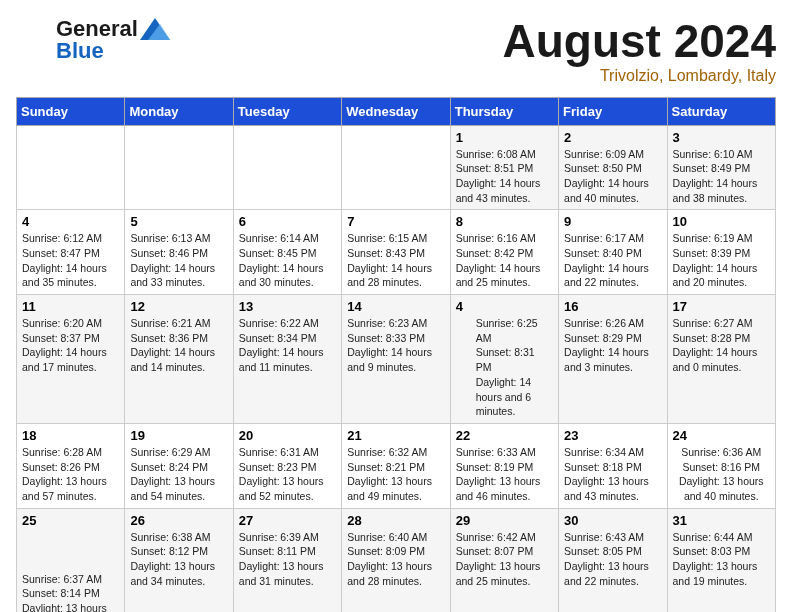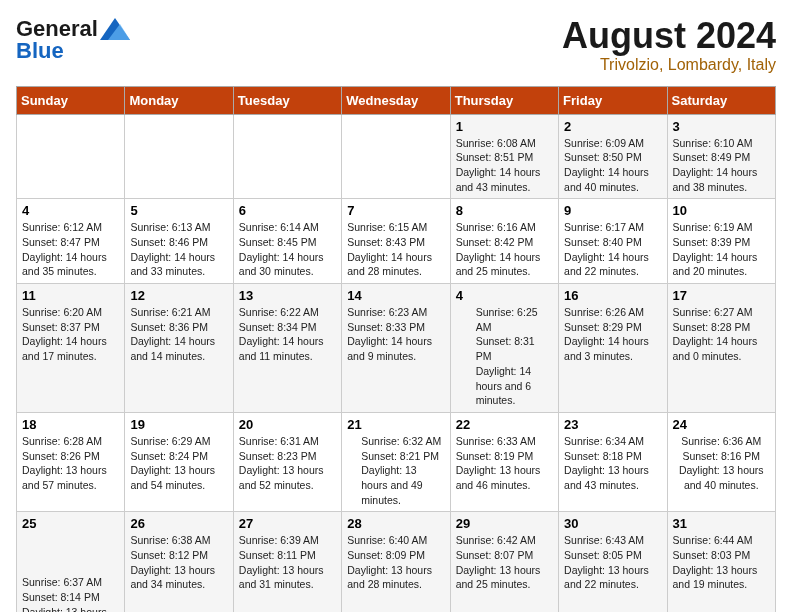--- a/index.html
+++ b/index.html
@@ -8,46 +8,47 @@
       background: #fff;
       width: 792px;
       min-height: 612px;
       padding: 16px;
     }
     .header-area {
       display: flex;
       justify-content: space-between;
       align-items: flex-start;
       margin-bottom: 12px;
+      margin-left: 40px;
     }
     .logo {
       display: flex;
       flex-direction: column;
       align-items: flex-start;
     }
     .title-area {
       text-align: right;
     }
     .main-title {
-      font-size: 36px;
+      font-size: 46px;
       font-weight: bold;
       color: #1a1a1a;
       line-height: 1.1;
     }
     .subtitle {
       font-size: 16px;
       color: #a16207;
     }
     .calendar {
       width: 100%;
       border-collapse: collapse;
       font-size: 11px;
     }
     .calendar th {
-      background: #c2410c;
+      background: #1d4ed8;
       color: #fff;
       padding: 6px 4px;
       text-align: left;
       font-size: 13px;
       font-weight: bold;
       border: 1px solid #aaa;
     }
     .calendar td {
       border: 1px solid #ccc;
       vertical-align: top;
@@ -241,21 +242,21 @@
 Daylight: 13 hours and 54 minutes.</div>
         </td>
         <td>
           <span class="day-num">20</span>
           <div class="day-info" style="white-space: pre-line;">Sunrise: 6:31 AM
 Sunset: 8:23 PM
 Daylight: 13 hours and 52 minutes.</div>
         </td>
         <td>
           <span class="day-num">21</span>
-          <div class="day-info" style="white-space: pre-line; margin-left: 14px;">Sunrise: 6:32 AM
+          <div class="day-info" style="white-space: pre-line;">Sunrise: 6:32 AM
 Sunset: 8:21 PM
 Daylight: 13 hours and 49 minutes.</div>
         </td>
         <td>
           <span class="day-num">22</span>
           <div class="day-info" style="white-space: pre-line;">Sunrise: 6:33 AM
 Sunset: 8:19 PM
 Daylight: 13 hours and 46 minutes.</div>
         </td>
         <td>

